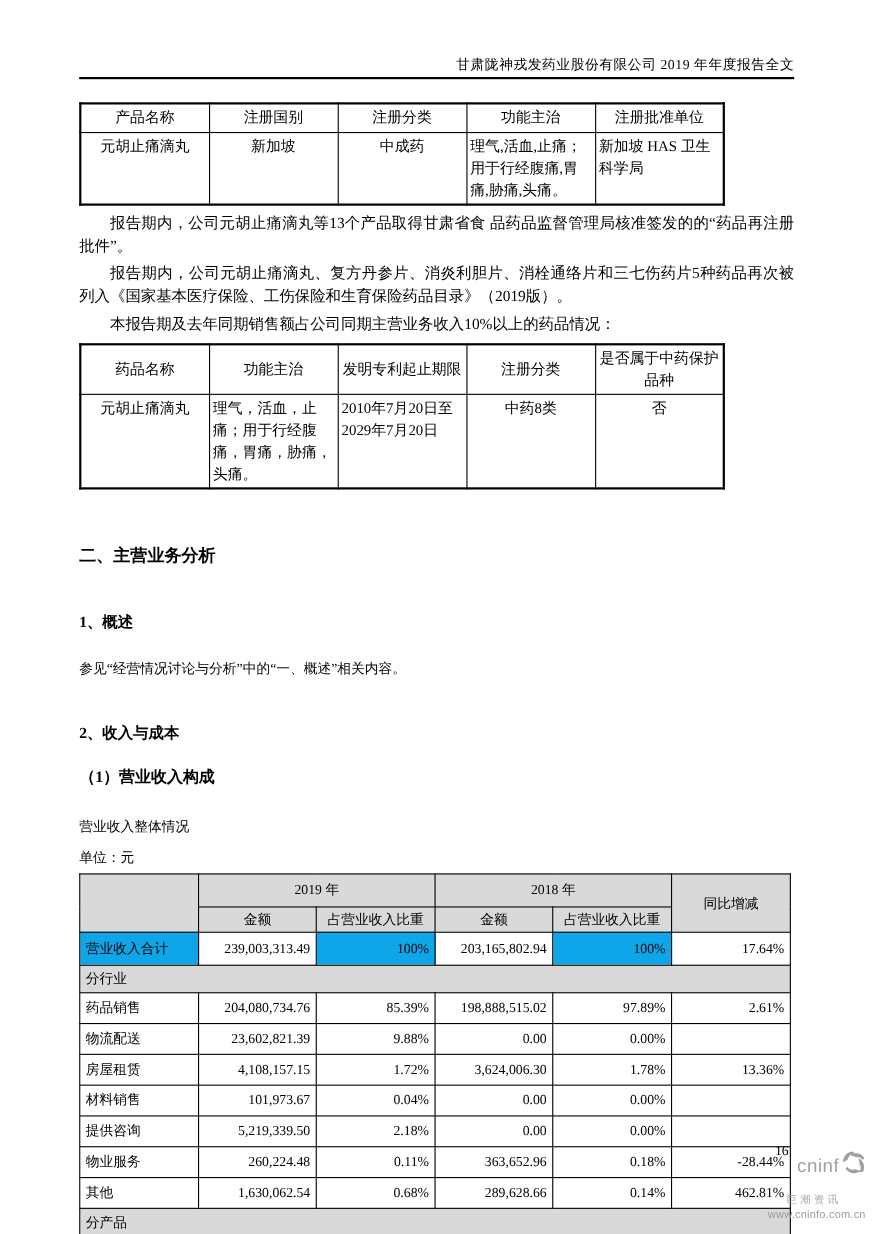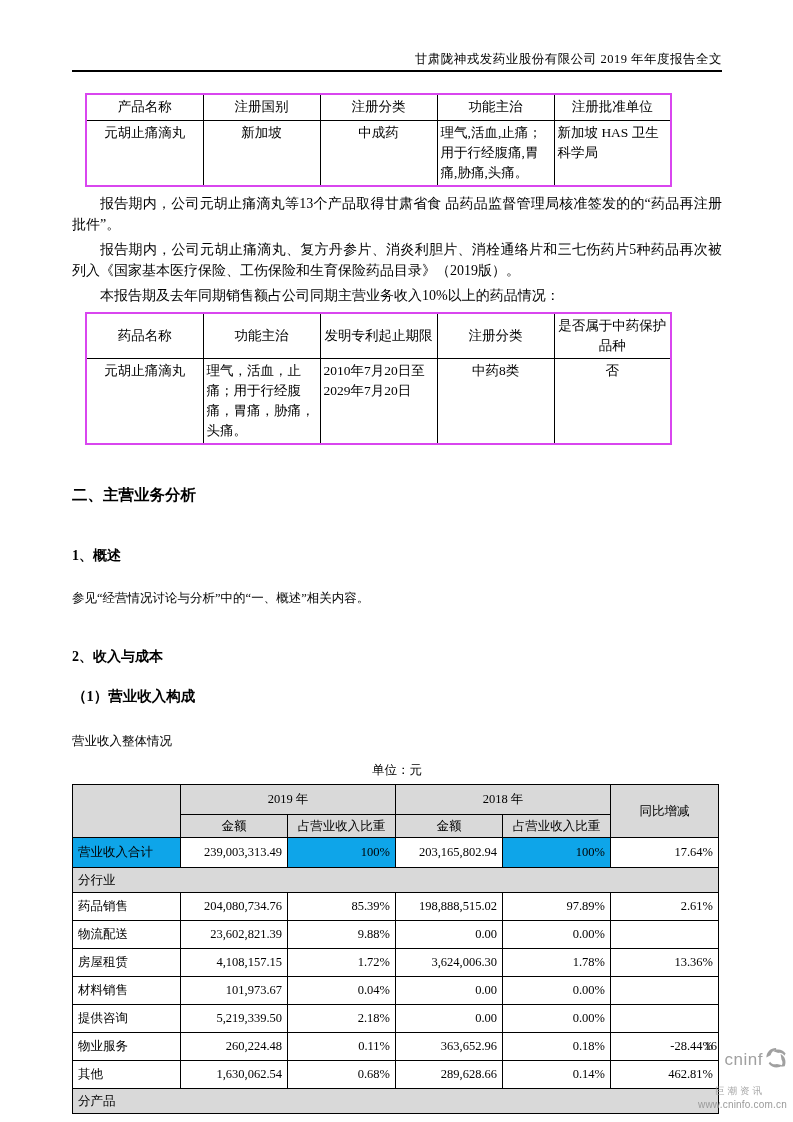--- a/index.html
+++ b/index.html
@@ -21,21 +21,21 @@
   }
   .doc-header .title {
     text-align: right;
     font-size: 12.5px;
     line-height: 18px;
     letter-spacing: 0.5px;
   }
 
   
   table { border-collapse: collapse; table-layout: fixed; }
-  .tbl { border: 2px solid #d946ef; margin-top: 21px; margin-left: 13px; }
+  .tbl { border: 2px solid #000000; margin-top: 21px; }
   .tbl td, .tbl th {
     border: 1px solid #000;
     font-size: 13.5px;
     line-height: 20px;
     font-weight: normal;
     padding: 2px 3px;
     vertical-align: top;
     overflow: hidden;
   }
   .tbl th { text-align: center; vertical-align: middle; height: 26px; }
@@ -49,26 +49,26 @@
 
   .para {
     font-size: 14px;
     line-height: 20.5px;
     text-align: justify;
     text-indent: 28px;
     margin-top: 5px;
   }
   .para.first { margin-top: 7px; }
 
-  .h2 { font-size: 15.5px; font-weight: bold; margin-top: 40px; }
+  .h2 { font-size: 15.5px; font-weight: bold; margin-top: 50px; }
   .h3 { font-size: 14px; font-weight: bold; margin-top: 41px; }
   .h4 { font-size: 14.5px; font-weight: bold; margin-top: 21px; }
   .small-para { font-size: 12.5px; margin-top: 25px; }
   .caption { font-size: 12.5px; margin-top: 27px; }
-  .unit { font-size: 12.5px; text-align: center; margin-top: 12px; }
+  .unit { font-size: 12.5px; text-align: left; margin-top: 12px; }
 
   
   .rev-tbl { width: 646px; border: 1.5px solid #000; margin-top: 5px; }
   .rev-tbl td {
     border: 1px solid #000;
     font-size: 12.5px;
     line-height: 16px;
     padding: 2px 5px;
     vertical-align: middle;
   }

